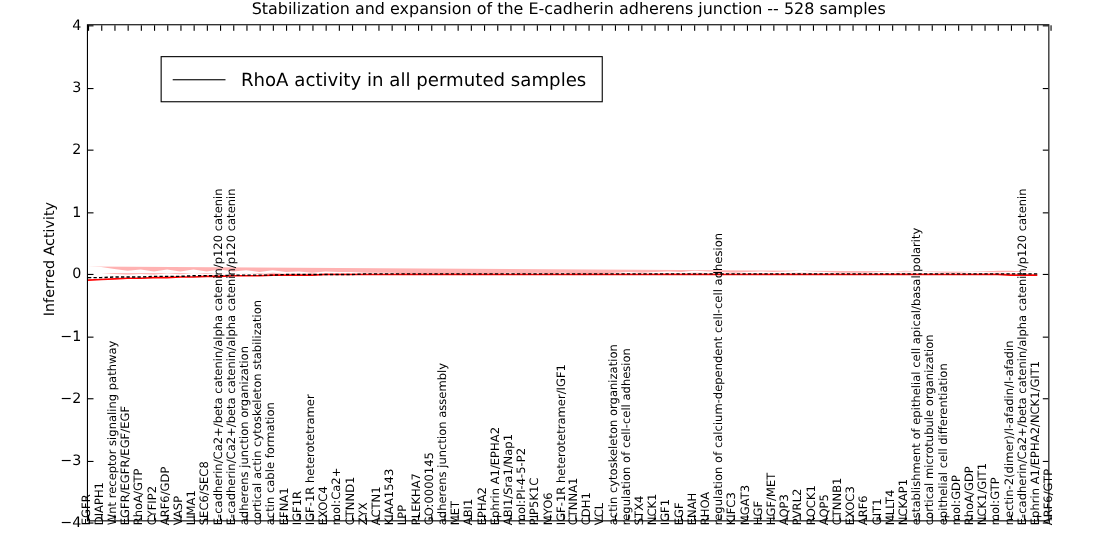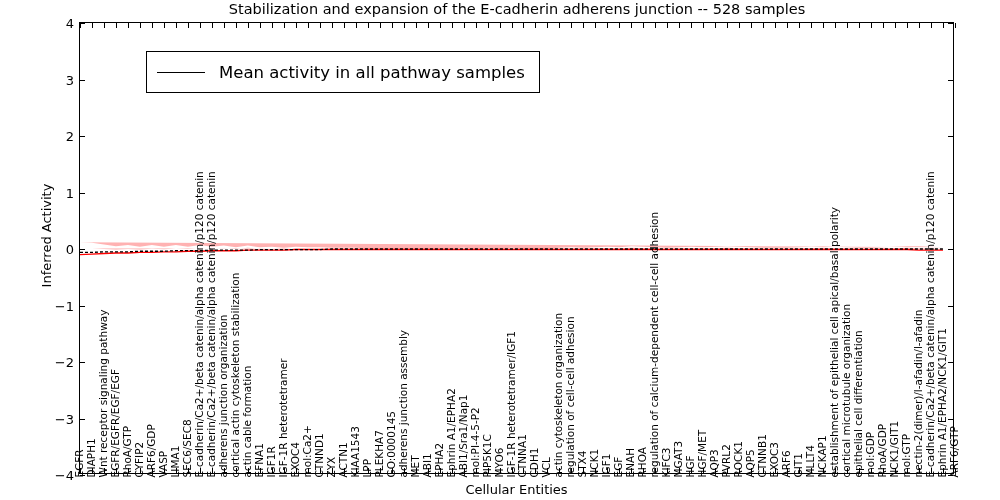--- a/index.html
+++ b/index.html
@@ -117,21 +117,20 @@
     white-space: nowrap;
   }
 </style>
 </head>
 <body>
 
 <div id="figure">
 
   <div class="title">Stabilization and expansion of the E-cadherin adherens junction -- 528 samples</div>
   <div class="ylabel">Inferred Activity</div>
-  <div class="xlabel">Cellular Entities</div>
 
   <div id="axes">
     <svg id="plotsvg" width="875" height="452" viewBox="0 0 875 452">
         <polygon points="0,219.22 11.986301369863012,219.78499999999997 23.972602739726025,221.48 35.95890410958904,223.175 47.94520547945205,222.045 59.93150684931506,223.74 71.91780821917808,222.045 83.90410958904108,223.74 95.8904109589041,222.045 107.87671232876711,223.74 119.86301369863013,222.045 131.84931506849315,223.74 143.83561643835617,222.61 155.82191780821918,224.30499999999998 167.80821917808217,222.61 179.79452054794518,224.30499999999998 191.7808219178082,223.74 203.7671232876712,224.87000000000003 215.75342465753423,223.74 227.73972602739724,224.30499999999998 239.72602739726025,224.30499999999998 251.71232876712327,224.87000000000003 263.6986301369863,224.87000000000003 275.6849315068493,224.87000000000003 287.67123287671234,225.435 299.6575342465753,225.435 311.64383561643837,225.435 323.63013698630135,225.435 335.61643835616434,225.435 347.6027397260274,225.435 359.58904109589037,225.435 371.5753424657534,225.435 383.5616438356164,224.87000000000003 395.54794520547944,225.435 407.5342465753424,224.87000000000003 419.52054794520546,225.435 431.50684931506845,224.87000000000003 443.49315068493155,225.435 455.4794520547945,225.435 467.4657534246576,225.435 479.4520547945205,224.87000000000003 491.4383561643836,224.30499999999998 503.42465753424653,224.87000000000003 515.4109589041096,224.30499999999998 527.3972602739726,223.74 539.3835616438356,224.30499999999998 551.3698630136986,223.175 563.3561643835617,223.74 575.3424657534247,224.30499999999998 587.3287671232877,224.87000000000003 599.3150684931506,224.30499999999998 611.3013698630137,223.74 623.2876712328767,224.30499999999998 635.2739726027397,223.74 647.2602739726027,223.175 659.2465753424658,223.74 671.2328767123287,224.30499999999998 683.2191780821918,224.87000000000003 695.2054794520548,224.87000000000003 707.1917808219179,224.87000000000003 719.1780821917807,224.30499999999998 731.1643835616438,223.74 743.1506849315068,223.175 755.1369863013699,223.74 767.1232876712328,224.30499999999998 779.1095890410959,224.87000000000003 791.0958904109589,224.87000000000003 803.082191780822,224.30499999999998 815.0684931506848,223.74 827.054794520548,223.175 839.0410958904109,223.175 851.027397260274,223.74 863.0136986301369,224.30499999999998 875,NaN 875,NaN 863.0136986301369,229.95499999999998 851.027397260274,230.52 839.0410958904109,231.08499999999998 827.054794520548,229.95499999999998 815.0684931506848,229.39000000000001 803.082191780822,228.825 791.0958904109589,228.26 779.1095890410959,228.26 767.1232876712328,228.825 755.1369863013699,229.39000000000001 743.1506849315068,229.95499999999998 731.1643835616438,229.39000000000001 719.1780821917807,228.825 707.1917808219179,228.26 695.2054794520548,228.26 683.2191780821918,228.26 671.2328767123287,228.825 659.2465753424658,229.39000000000001 647.2602739726027,229.95499999999998 635.2739726027397,229.39000000000001 623.2876712328767,228.825 611.3013698630137,229.39000000000001 599.3150684931506,228.825 587.3287671232877,228.26 575.3424657534247,228.825 563.3561643835617,229.39000000000001 551.3698630136986,229.95499999999998 539.3835616438356,228.825 527.3972602739726,229.39000000000001 515.4109589041096,228.825 503.42465753424653,228.26 491.4383561643836,228.825 479.4520547945205,228.26 467.4657534246576,227.695 455.4794520547945,227.695 443.49315068493155,227.695 431.50684931506845,228.26 419.52054794520546,227.695 407.5342465753424,228.26 395.54794520547944,227.695 383.5616438356164,228.26 371.5753424657534,227.695 359.58904109589037,227.695 347.6027397260274,227.695 335.61643835616434,227.695 323.63013698630135,227.695 311.64383561643837,227.695 299.6575342465753,227.695 287.67123287671234,227.695 275.6849315068493,228.26 263.6986301369863,228.26 251.71232876712327,228.26 239.72602739726025,228.825 227.73972602739724,228.825 215.75342465753423,229.39000000000001 203.7671232876712,229.39000000000001 191.7808219178082,230.52 179.79452054794518,229.95499999999998 167.80821917808217,231.65 155.82191780821918,231.08499999999998 143.83561643835617,232.78 131.84931506849315,231.65 119.86301369863013,234.475 107.87671232876711,232.78 95.8904109589041,235.605 83.90410958904108,233.91 71.91780821917808,236.73499999999999 59.93150684931506,235.04000000000002 47.94520547945205,237.865 35.95890410958904,236.73499999999999 23.972602739726025,239.56 11.986301369863012,242.385 0,244.07999999999998" fill="#ff0000" fill-opacity="0.30" stroke="none"></polygon>
         <polygon points="0,225.435 11.986301369863012,225.435 23.972602739726025,226 35.95890410958904,226.565 47.94520547945205,226 59.93150684931506,226.565 71.91780821917808,225.7175 83.90410958904108,226.2825 95.8904109589041,225.435 107.87671232876711,226 119.86301369863013,225.15250000000003 131.84931506849315,225.7175 143.83561643835617,225.15250000000003 155.82191780821918,226 167.80821917808217,224.87000000000003 179.79452054794518,225.7175 191.7808219178082,225.435 203.7671232876712,226 215.75342465753423,225.15250000000003 227.73972602739724,225.435 239.72602739726025,225.435 251.71232876712327,225.7175 263.6986301369863,225.7175 275.6849315068493,225.7175 287.67123287671234,226 299.6575342465753,226 311.64383561643837,226 323.63013698630135,226 335.61643835616434,226 347.6027397260274,226 359.58904109589037,226 371.5753424657534,226 383.5616438356164,225.7175 395.54794520547944,226 407.5342465753424,225.7175 419.52054794520546,226 431.50684931506845,225.7175 443.49315068493155,226 455.4794520547945,226 467.4657534246576,226 479.4520547945205,225.7175 491.4383561643836,225.435 503.42465753424653,225.7175 515.4109589041096,225.435 527.3972602739726,225.15250000000003 539.3835616438356,225.435 551.3698630136986,224.87000000000003 563.3561643835617,225.15250000000003 575.3424657534247,225.435 587.3287671232877,225.7175 599.3150684931506,225.435 611.3013698630137,225.15250000000003 623.2876712328767,225.435 635.2739726027397,225.15250000000003 647.2602739726027,224.87000000000003 659.2465753424658,225.15250000000003 671.2328767123287,225.435 683.2191780821918,225.7175 695.2054794520548,225.7175 707.1917808219179,225.7175 719.1780821917807,225.435 731.1643835616438,225.15250000000003 743.1506849315068,224.87000000000003 755.1369863013699,225.15250000000003 767.1232876712328,225.435 779.1095890410959,225.7175 791.0958904109589,225.7175 803.082191780822,225.435 815.0684931506848,225.15250000000003 827.054794520548,224.87000000000003 839.0410958904109,225.15250000000003 851.027397260274,225.435 863.0136986301369,225.7175 875,NaN 875,NaN 863.0136986301369,228.5425 851.027397260274,228.825 839.0410958904109,229.10750000000002 827.054794520548,228.26 815.0684931506848,227.97750000000002 803.082191780822,227.695 791.0958904109589,227.4125 779.1095890410959,227.4125 767.1232876712328,227.695 755.1369863013699,227.97750000000002 743.1506849315068,228.26 731.1643835616438,227.97750000000002 719.1780821917807,227.695 707.1917808219179,227.4125 695.2054794520548,227.4125 683.2191780821918,227.4125 671.2328767123287,227.695 659.2465753424658,227.97750000000002 647.2602739726027,228.26 635.2739726027397,227.97750000000002 623.2876712328767,227.695 611.3013698630137,227.97750000000002 599.3150684931506,227.695 587.3287671232877,227.4125 575.3424657534247,227.695 563.3561643835617,227.97750000000002 551.3698630136986,228.26 539.3835616438356,227.695 527.3972602739726,227.97750000000002 515.4109589041096,227.695 503.42465753424653,227.4125 491.4383561643836,227.695 479.4520547945205,227.4125 467.4657534246576,227.13 455.4794520547945,227.13 443.49315068493155,227.13 431.50684931506845,227.4125 419.52054794520546,227.13 407.5342465753424,227.4125 395.54794520547944,227.13 383.5616438356164,227.4125 371.5753424657534,227.13 359.58904109589037,227.13 347.6027397260274,227.13 335.61643835616434,227.13 323.63013698630135,227.13 311.64383561643837,227.13 299.6575342465753,227.13 287.67123287671234,227.13 275.6849315068493,227.4125 263.6986301369863,227.4125 251.71232876712327,227.4125 239.72602739726025,227.695 227.73972602739724,227.695 215.75342465753423,227.97750000000002 203.7671232876712,228.26 191.7808219178082,228.825 179.79452054794518,228.5425 167.80821917808217,229.39000000000001 155.82191780821918,229.39000000000001 143.83561643835617,230.2375 131.84931506849315,229.67249999999999 119.86301369863013,231.3675 107.87671232876711,230.52 95.8904109589041,232.215 83.90410958904108,231.3675 71.91780821917808,233.0625 59.93150684931506,232.215 47.94520547945205,233.91 35.95890410958904,233.345 23.972602739726025,235.04000000000002 11.986301369863012,236.73499999999999 0,237.865" fill="#ff0000" fill-opacity="0.35" stroke="none"></polygon>
         <polyline points="0,231.65 11.986301369863012,231.08499999999998 23.972602739726025,230.52 35.95890410958904,229.95499999999998 47.94520547945205,229.95499999999998 59.93150684931506,229.39000000000001 71.91780821917808,229.39000000000001 83.90410958904108,228.825 95.8904109589041,228.825 107.87671232876711,228.26 119.86301369863013,228.26 131.84931506849315,227.695 143.83561643835617,227.695 155.82191780821918,227.695 167.80821917808217,227.13 179.79452054794518,227.13 191.7808219178082,227.13 203.7671232876712,227.13 215.75342465753423,226.565 227.73972602739724,226.565 239.72602739726025,226.565 251.71232876712327,226.565 263.6986301369863,226.565 275.6849315068493,226.565 287.67123287671234,226.565 299.6575342465753,226.565 311.64383561643837,226.565 323.63013698630135,226.565 335.61643835616434,226.565 347.6027397260274,226.565 359.58904109589037,226.565 371.5753424657534,226.565 383.5616438356164,226.565 395.54794520547944,226.565 407.5342465753424,226.565 419.52054794520546,226.565 431.50684931506845,226.565 443.49315068493155,226.565 455.4794520547945,226.565 467.4657534246576,226.565 479.4520547945205,226.565 491.4383561643836,226.565 503.42465753424653,226.565 515.4109589041096,226.565 527.3972602739726,226.565 539.3835616438356,226.565 551.3698630136986,226.565 563.3561643835617,226.565 575.3424657534247,226.565 587.3287671232877,226.565 599.3150684931506,226.565 611.3013698630137,226.565 623.2876712328767,226.565 635.2739726027397,226.565 647.2602739726027,226.565 659.2465753424658,226.565 671.2328767123287,226.565 683.2191780821918,226.565 695.2054794520548,226.565 707.1917808219179,226.565 719.1780821917807,226.565 731.1643835616438,226.565 743.1506849315068,226.565 755.1369863013699,226.565 767.1232876712328,226.565 779.1095890410959,226.565 791.0958904109589,226.565 803.082191780822,226.565 815.0684931506848,226.565 827.054794520548,226.565 839.0410958904109,227.13 851.027397260274,227.13 863.0136986301369,227.13" fill="none" stroke="#ff0000" stroke-width="1.4"></polyline>
         <polyline points="0,229.39000000000001 11.986301369863012,229.39000000000001 23.972602739726025,228.825 35.95890410958904,228.825 47.94520547945205,228.825 59.93150684931506,228.26 71.91780821917808,228.26 83.90410958904108,228.26 95.8904109589041,227.695 107.87671232876711,227.695 119.86301369863013,227.695 131.84931506849315,227.13 143.83561643835617,227.13 155.82191780821918,227.13 167.80821917808217,227.13 179.79452054794518,226.565 191.7808219178082,226.565 203.7671232876712,226.565 215.75342465753423,226.565 227.73972602739724,226.565 239.72602739726025,226.565 251.71232876712327,226 263.6986301369863,226 275.6849315068493,226 287.67123287671234,226 299.6575342465753,226 311.64383561643837,226 323.63013698630135,226 335.61643835616434,226 347.6027397260274,226 359.58904109589037,226 371.5753424657534,226 383.5616438356164,226 395.54794520547944,226 407.5342465753424,226 419.52054794520546,226 431.50684931506845,226 443.49315068493155,226 455.4794520547945,226 467.4657534246576,226 479.4520547945205,226 491.4383561643836,226 503.42465753424653,226 515.4109589041096,226 527.3972602739726,226 539.3835616438356,226 551.3698630136986,226 563.3561643835617,226 575.3424657534247,226 587.3287671232877,226 599.3150684931506,226 611.3013698630137,226 623.2876712328767,226 635.2739726027397,226 647.2602739726027,226 659.2465753424658,226 671.2328767123287,226 683.2191780821918,226 695.2054794520548,226 707.1917808219179,226 719.1780821917807,226 731.1643835616438,226 743.1506849315068,226 755.1369863013699,226 767.1232876712328,226 779.1095890410959,226 791.0958904109589,226 803.082191780822,226 815.0684931506848,226 827.054794520548,226 839.0410958904109,226 851.027397260274,226 863.0136986301369,226" fill="none" stroke="#000000" stroke-width="1.3" stroke-dasharray="3,2"></polyline>
       </svg>
     <div id="ytick-layer">
         <div class="ytick" style="top: 0px;">4</div>
@@ -385,18 +384,18 @@
         <div class="xcat" style="left: 831.055px;">mol:GTP</div>
         <div class="xcat" style="left: 843.041px;">nectin-2(dimer)/l-afadin/l-afadin</div>
         <div class="xcat" style="left: 855.027px;">E-cadherin/Ca2+/beta catenin/alpha catenin/p120 catenin</div>
         <div class="xcat" style="left: 867.014px;">Ephrin A1/EPHA2/NCK1/GIT1</div>
         <div class="xcat" style="left: 879px;">ARF6/GTP</div>
       </div>
 
     <div id="legend">
       <div class="legrow">
         <span class="legline"></span>
-        <span class="legtext">Mean activity in all pathway samples</span>
+        <span class="legtext">RhoA activity in all permuted samples</span>
       </div>
     </div>
   </div>
 
 </div>
 
 </body></html>

